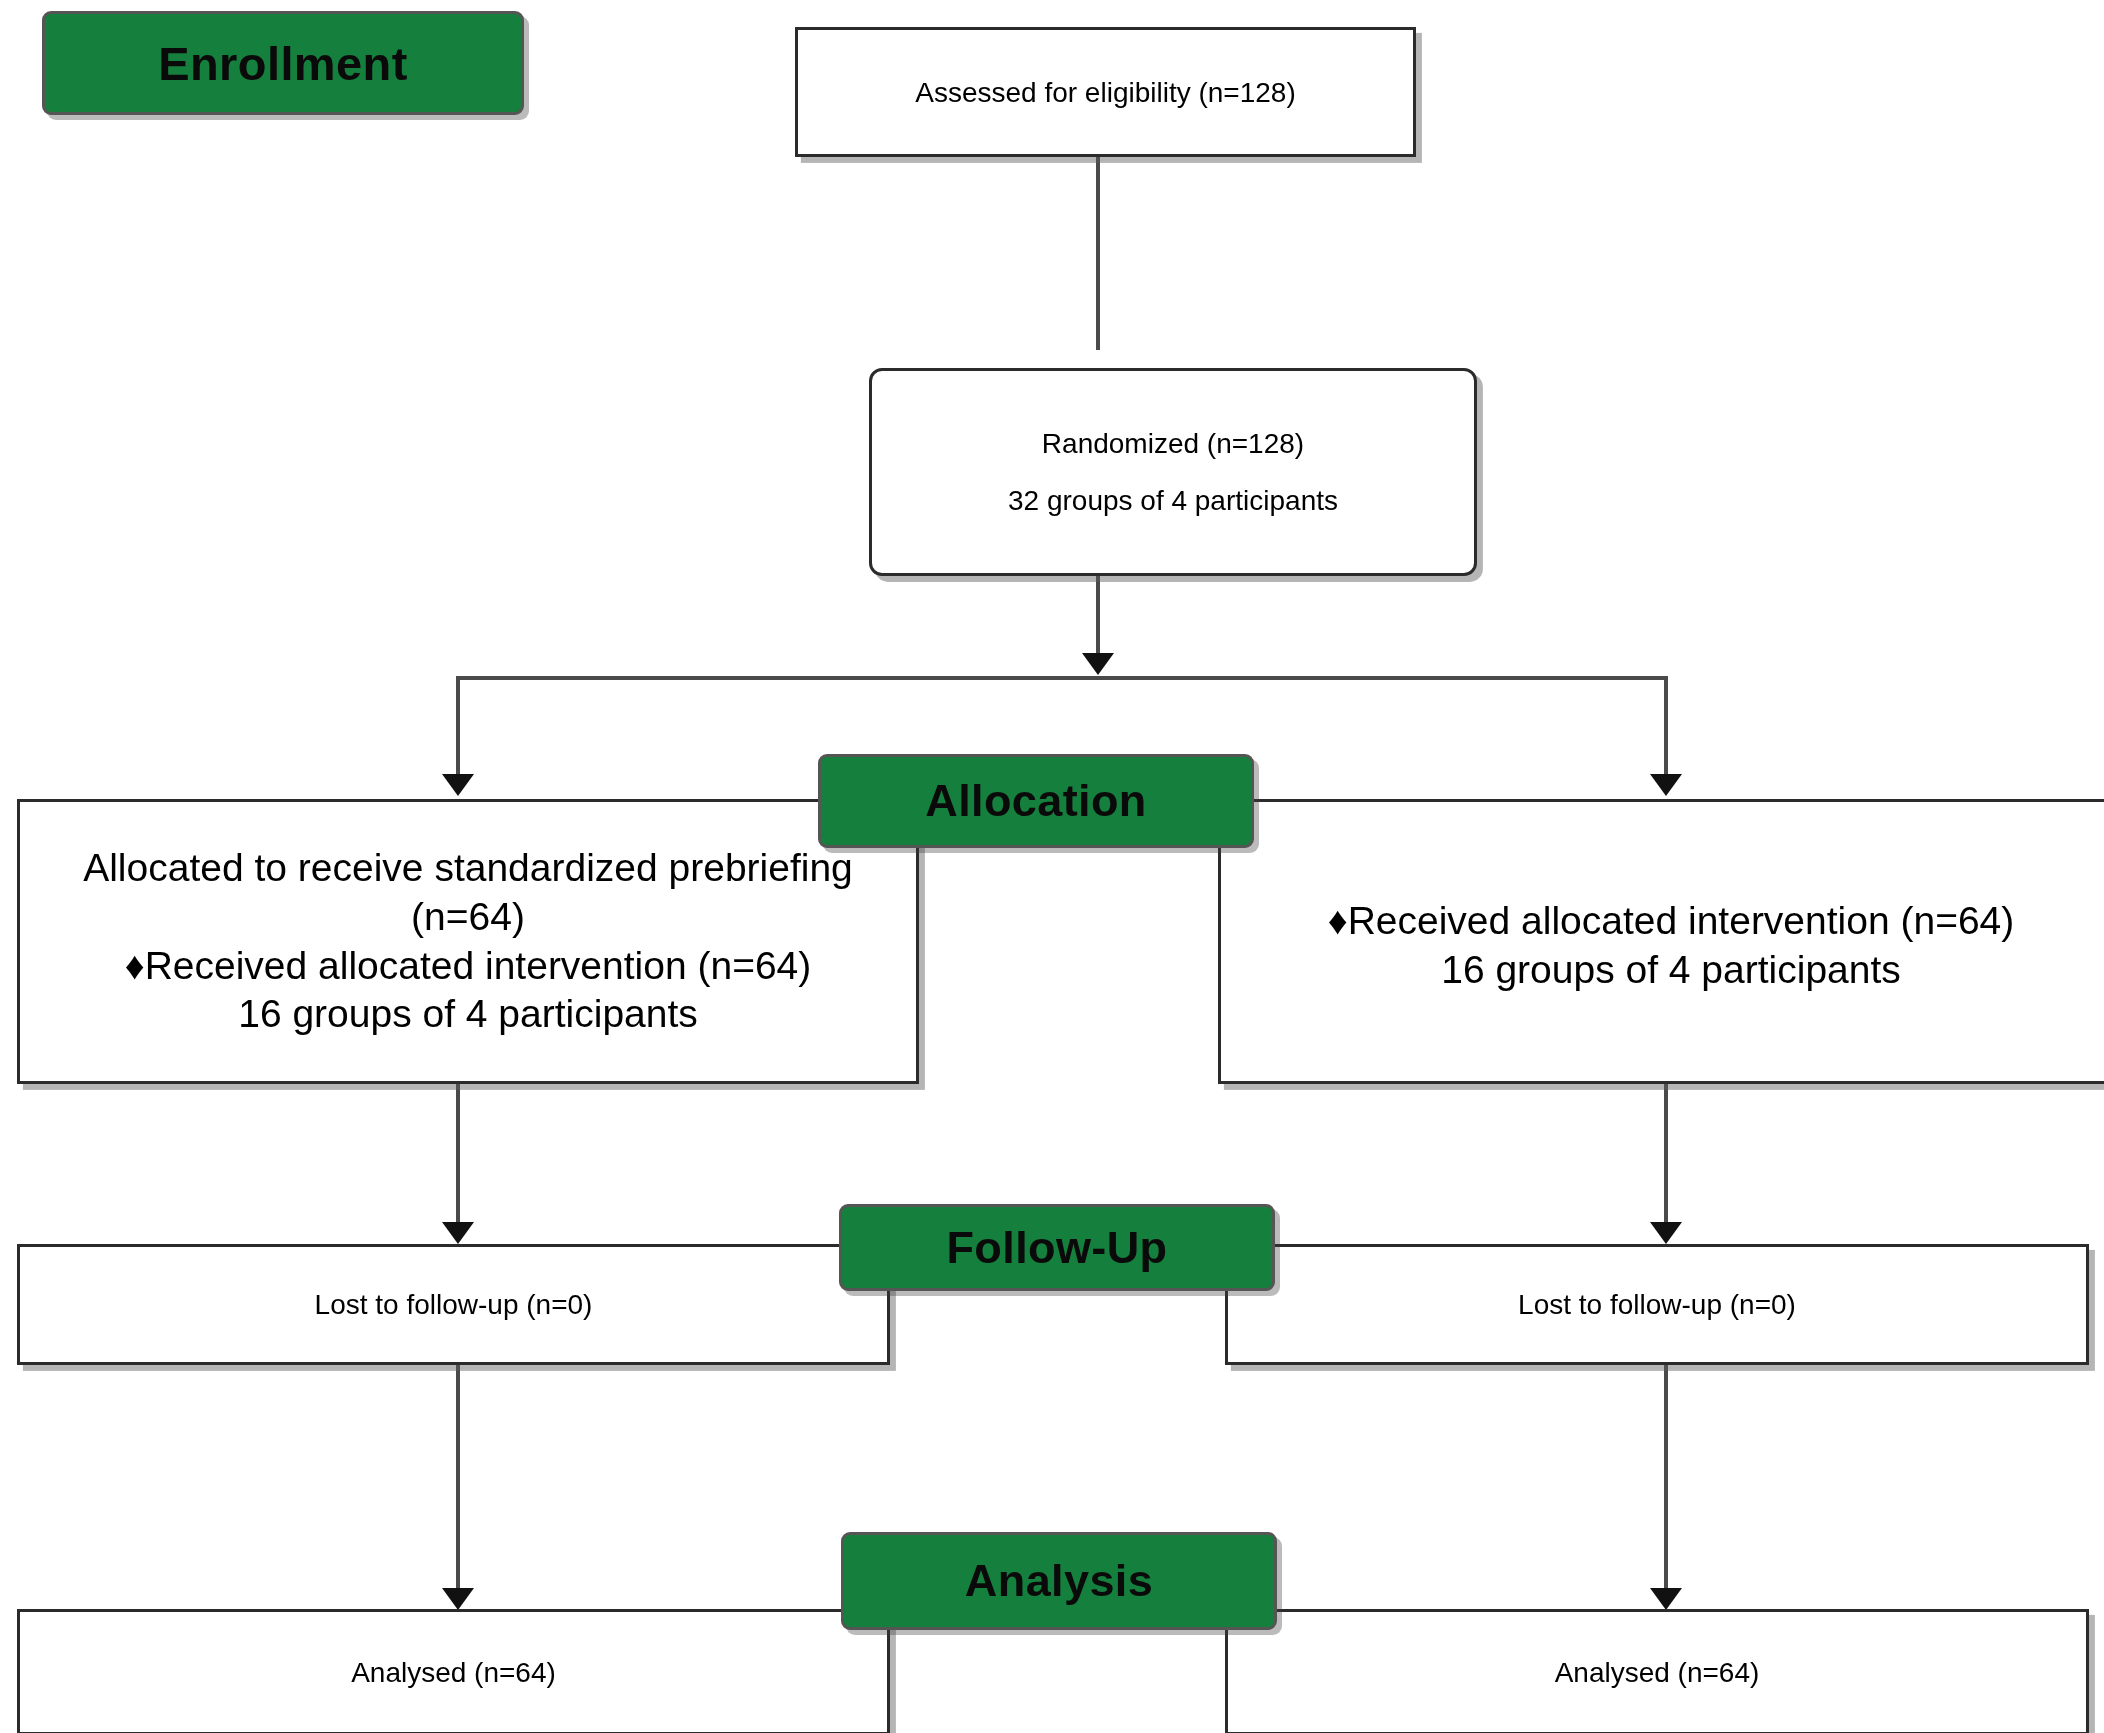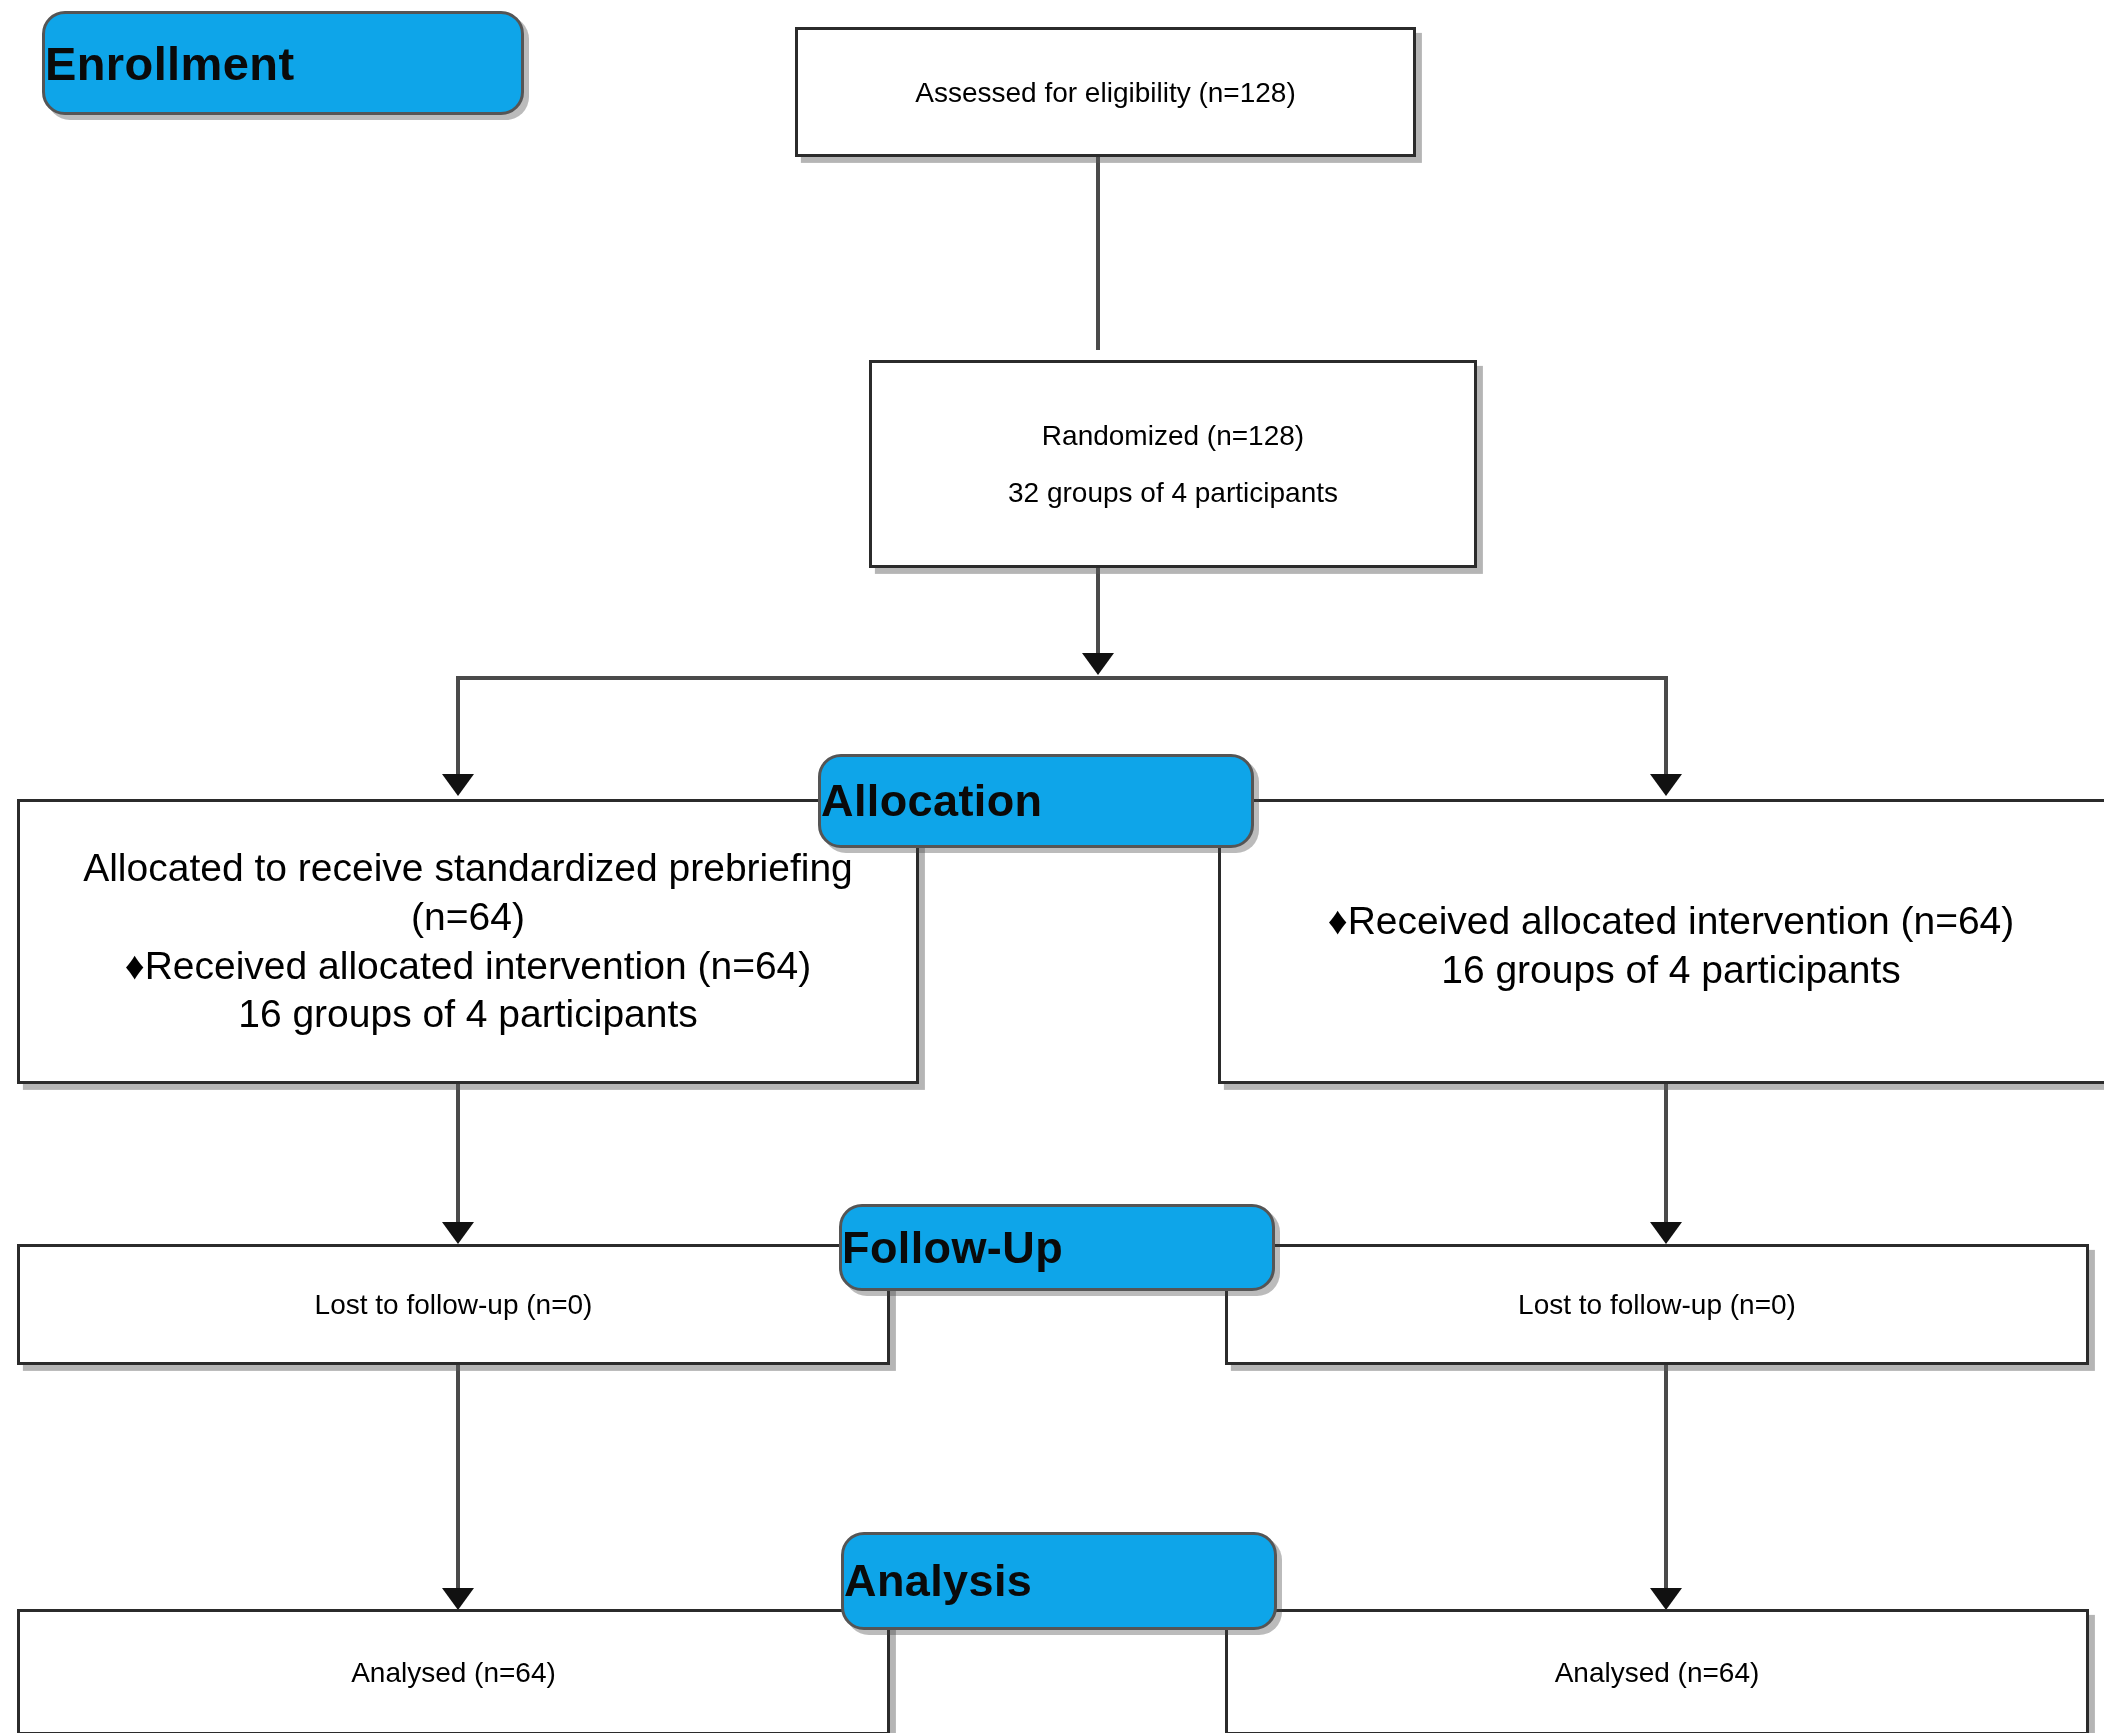--- a/index.html
+++ b/index.html
@@ -14,26 +14,27 @@
     position: relative;
     width: 2104px;
     height: 1734px;
     background: #ffffff;
     overflow: hidden;
   }
 
   
   .stage-pill {
     position: absolute;
-    background: #0ea5e9;
+    background: #15803d;
     border: 3.4px solid #555555;
-    border-radius: 23px;
+    border-radius: 9px;
     box-shadow: 5px 5px 0 rgba(60,60,60,0.35);
     display: flex;
     align-items: center;
+    justify-content: center;
     color: #0a0a0a;
     font-weight: bold;
     letter-spacing: 0.4px;
     z-index: 40;
     box-sizing: border-box;
   }
 
   
   .node-box {
     position: absolute;
@@ -93,21 +94,21 @@
   <div class="stage-pill" style="left:42px; top:11px; width:482px; height:104px; font-size:47px;">
     <span>Enrollment</span>
   </div>
 
   <div class="node-box" style="left:795px; top:27px; width:621px; height:130px;">
     <span class="line p-44">Assessed for eligibility (n=128)</span>
   </div>
 
   <div class="vline" style="left:1096px; top:157px; height:193px;"></div>
 
-  <div class="node-box" style="left:869px; top:360px; width:608px; height:208px;">
+  <div class="node-box" style="left:869px; top:368px; width:608px; height:208px;border-radius:13px;">
     <span class="line p-44">Randomized (n=128)</span>
     <span class="gap"></span>
     <span class="line p-44">32 groups of 4 participants</span>
   </div>
 
   <div class="vline" style="left:1096px; top:555px; height:101px;"></div>
   <div class="arrowhead" style="left:1082px; top:653px;"></div>
 
   <div class="hline" style="left:456px; top:676px; width:1212px;"></div>
 

